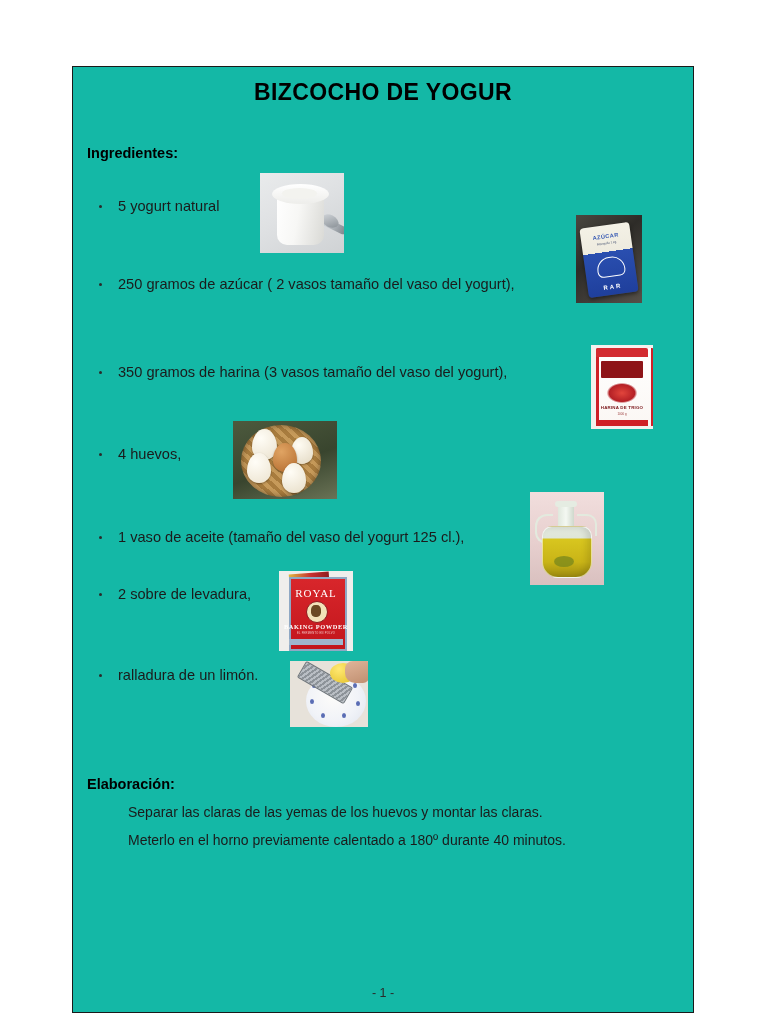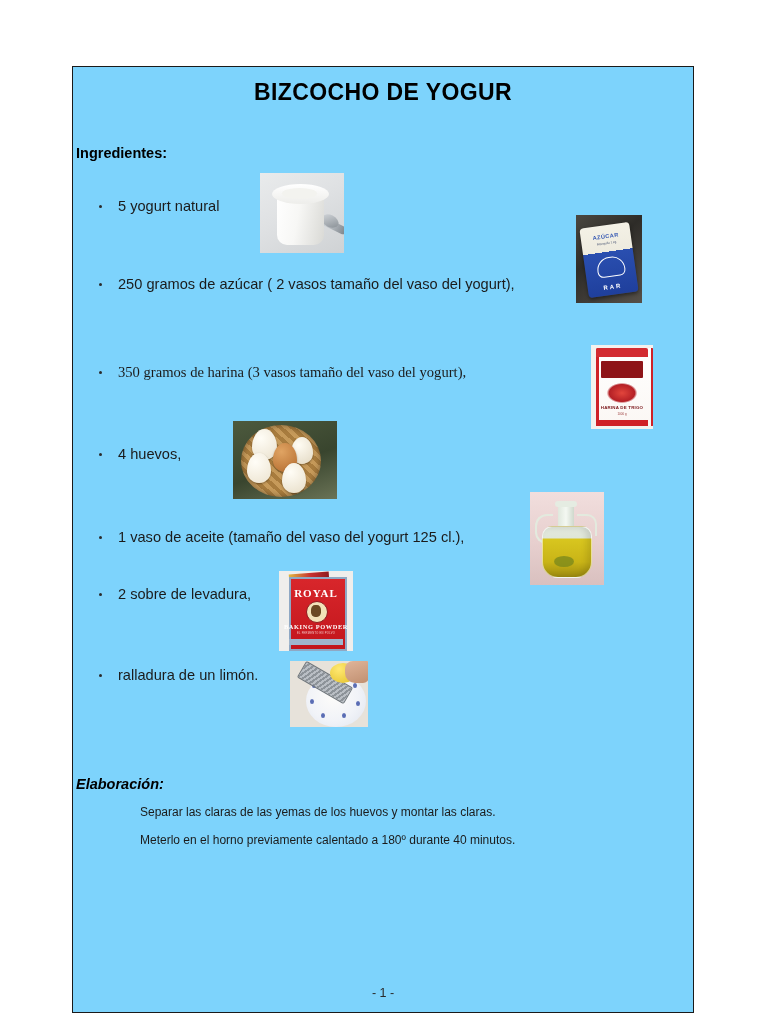--- a/index.html
+++ b/index.html
@@ -18,46 +18,46 @@
 
   
   #page-frame {
     position: absolute;
     left: 72px;
     top: 66px;
     width: 622px;
     height: 947px;
     border: 1.6px solid #1a1a1a;
     box-sizing: border-box;
-    background: #7dd3fc;
+    background: #14b8a6;
   }
 
   
   #doc-title {
     position: absolute;
     left: 0;
     top: 12px;
     width: 100%;
     text-align: center;
     font-size: 23px;
     font-weight: bold;
     letter-spacing: 0.4px;
     color: #000;
   }
 
   
   .section-heading {
     position: absolute;
-    left: 3px;
+    left: 14px;
     font-size: 14.5px;
     font-weight: bold;
     color: #000;
   }
   #heading-ingredientes { top: 78px; }
-  #heading-elaboracion  { top: 709px; font-style: italic; }
+  #heading-elaboracion  { top: 709px; }
 
   
   #ingredient-list {
     position: absolute;
     left: 0;
     top: 0;
     width: 100%;
     height: 100%;
   }
   .ingredient-row {
@@ -80,21 +80,21 @@
     left: 19px;
     top: 0;
     font-size: 14.6px;
     white-space: nowrap;
     color: #1b1b1b;
   }
 
   
   #row-0 { top: 131px; }
   #row-1 { top: 209px; }
-  #row-2 { top: 297px; font-family: Liberation Serif, serif; }
+  #row-2 { top: 297px; }
   #row-3 { top: 379px; }
   #row-4 { top: 462px; }
   #row-5 { top: 519px; }
   #row-6 { top: 600px; }
 
   
   .photo {
     position: absolute;
     overflow: hidden;
     background: #efefef;
@@ -251,21 +251,21 @@
     border: 2px solid #8fa8c4;
   }
   .bp-flap {
     position:absolute; left:10px; top:2px; width:40px; height:9px;
     background: linear-gradient(90deg,#e0b740 0%,#c8302f 55%,#8f1b1f 100%);
     transform: rotate(-4deg);
   }
   .bp-royal {
     position:absolute; left:0; top:16px; width:100%; text-align:center;
     font-family:"Liberation Serif", serif;
-    font-size:11px; font-weight:bold; color:#ffffff; letter-spacing:1px;
+    font-size:11px; font-weight:normal; color:#ffffff; letter-spacing:1px;
   }
   .bp-seal {
     position:absolute; left:27px; top:30px; width:20px; height:20px;
     border-radius:50%; background:#f2e3b8; border:1.5px solid #8f1b1f;
   }
   .bp-seal-in {
     position:absolute; left:32px; top:34px; width:10px; height:12px;
     border-radius:40%; background:#6b4a22;
   }
   .bp-bp {
@@ -313,25 +313,25 @@
   }
 
   
   #elaboracion-body {
     position: absolute;
     left: 3px;
     top: 734px;
     width: 616px;
   }
   .proc-para {
-    font-size: 12px;
+    font-size: 14px;
     line-height: 22px;
     color: #1b1b1b;
     text-indent: 48px;
-    margin: 0 0 6px 16px;
+    margin: 0 0 6px 4px;
   }
 
   
   #page-footer {
     position: absolute;
     left: 0;
     bottom: 12px;
     width: 100%;
     text-align: center;
     font-size: 12.5px;

